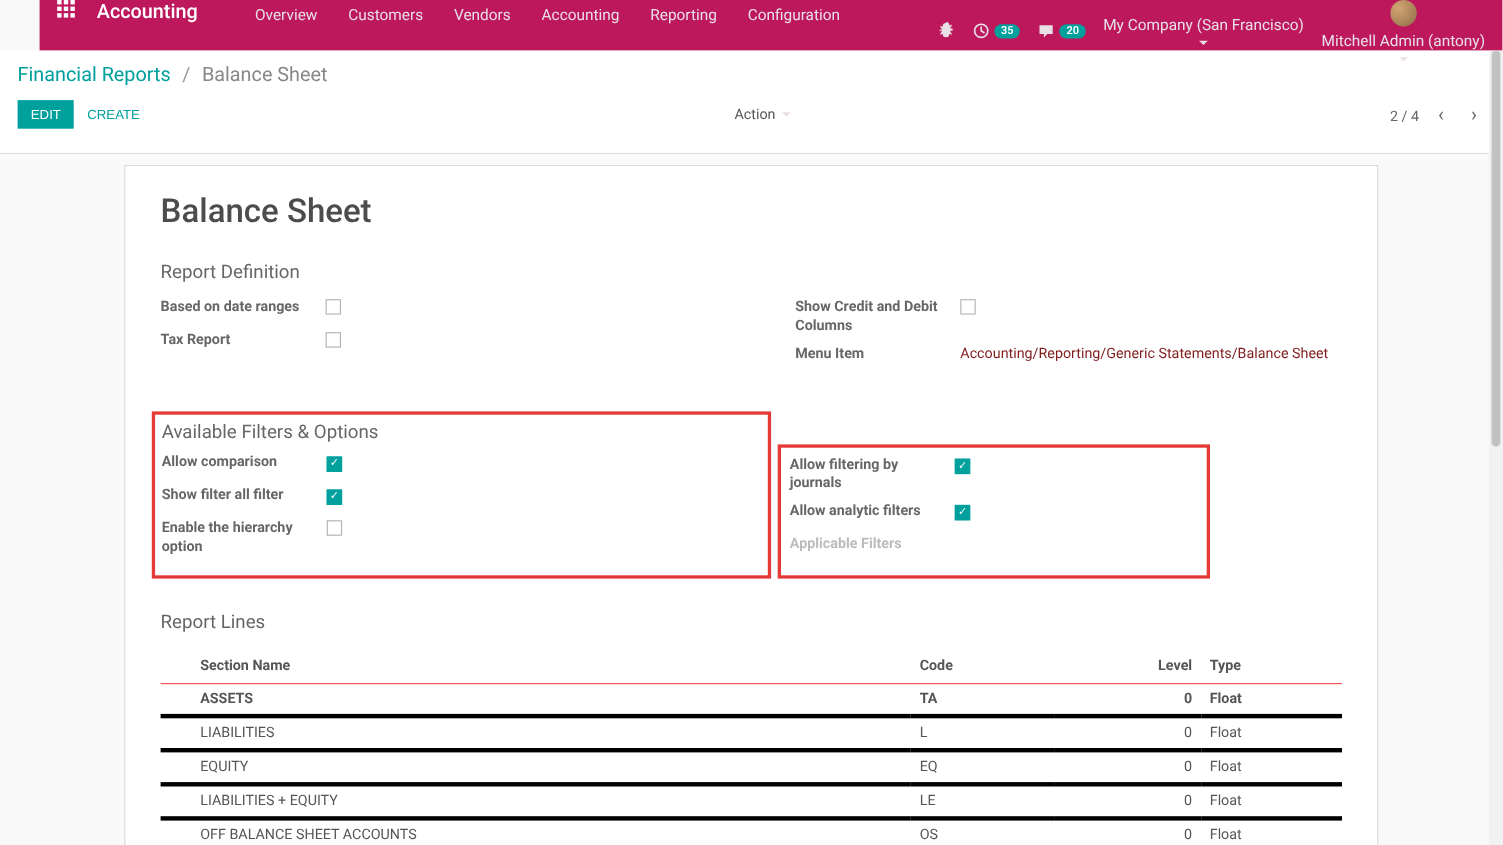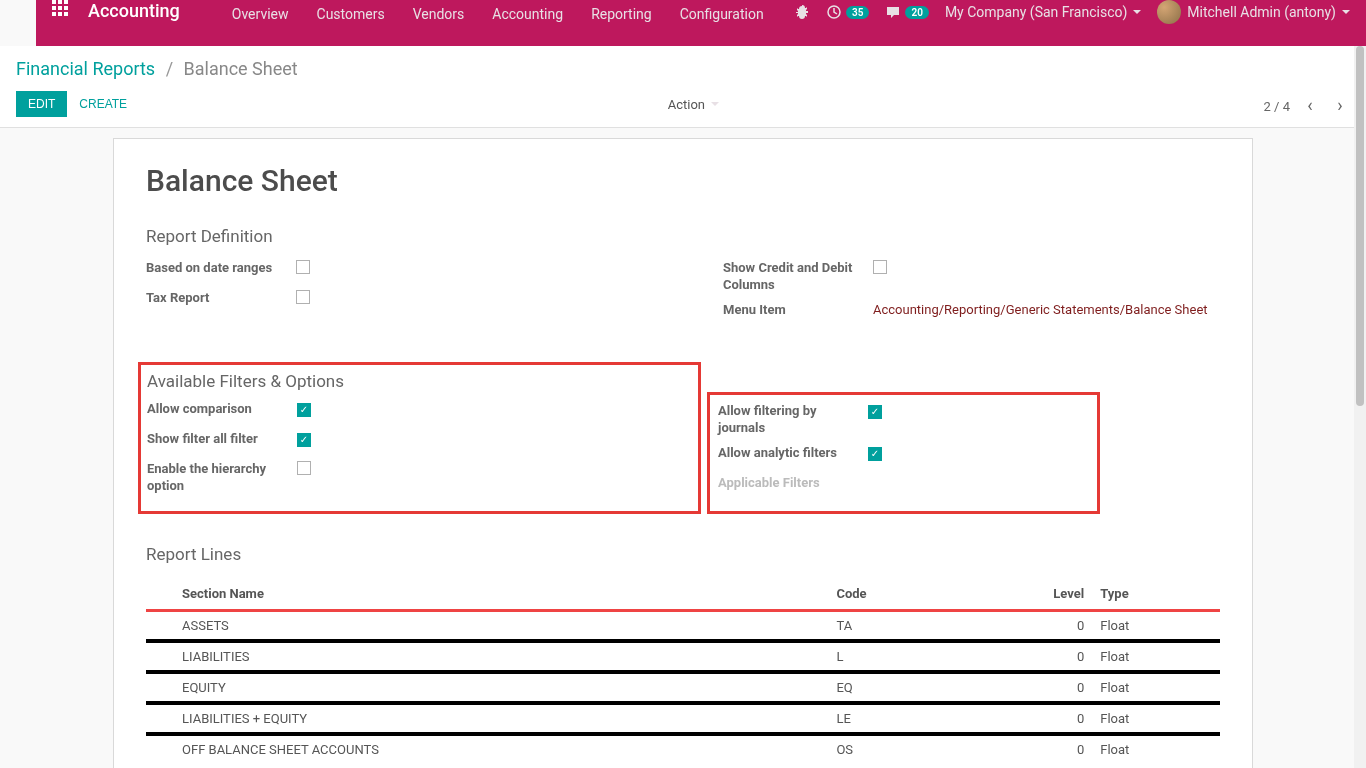--- a/index.html
+++ b/index.html
@@ -9,25 +9,25 @@
   .apps-icon { display: grid; grid-template-columns: repeat(3, 4px); grid-template-rows: repeat(3, 4px); gap: 2px; margin-right: 20px; cursor: pointer; }
   .apps-icon span { background: #fff; width: 4px; height: 4px; }
   .brand { font-size: 18px; font-weight: 500; margin-right: 40px; }
   .nav-links { display: flex; gap: 4px; }
   .nav-links a { color: #e8e0e5; text-decoration: none; padding: 6px 12px; font-size: 14px; }
   .nav-right { margin-left: auto; display: flex; align-items: center; gap: 16px; }
   .bug-icon svg { width: 16px; height: 16px; fill: #e8e0e5; }
   .badge-wrap { display: flex; align-items: center; gap: 4px; }
   .badge-wrap svg { width: 16px; height: 16px; fill: #e8e0e5; }
   .badge-green { background: #00a09d; color: #fff; font-size: 10px; padding: 1px 6px; border-radius: 8px; font-weight: 600; }
-  .company-sel, .user-sel { display: flex; align-items: center; gap: 6px; font-size: 14px; color: #e8e0e5; cursor: pointer; }
+  .company-sel, .user-sel { display: flex; align-items: center; gap: 6px; font-size: 14px; color: #e8e0e5; cursor: pointer; flex-direction: column; }
   .caret-down { width: 0; height: 0; border-left: 4px solid transparent; border-right: 4px solid transparent; border-top: 4px solid #e8e0e5; }
   .avatar { width: 24px; height: 24px; border-radius: 50%; background: radial-gradient(circle at 30% 30%, #d4a574, #8b6f47); }
 
-  .control-panel { background: #fff; border-bottom: 1px solid #e0e0e0; padding: 12px 16px 0 16px; }
+  .control-panel { background: #fff; border-bottom: 1px solid #e0e0e0; padding: 12px 16px 12px 16px; }
   .breadcrumb { font-size: 18px; margin-bottom: 12px; }
   .breadcrumb a { color: #00a09d; text-decoration: none; }
   .breadcrumb .sep { color: #999; margin: 0 6px; }
   .breadcrumb .current { color: #888; }
   .cp-row { display: flex; align-items: center; padding-bottom: 10px; }
   .btn-primary { background: #00a09d; color: #fff; border: none; padding: 6px 12px; font-size: 12px; font-weight: 500; cursor: pointer; }
   .btn-link { background: none; border: none; color: #00a09d; font-size: 12px; font-weight: 500; padding: 6px 12px; cursor: pointer; }
   .cp-center { flex: 1; text-align: center; }
   .action-dd { display: inline-flex; align-items: center; gap: 6px; font-size: 13px; color: #555; cursor: pointer; }
   .pager { display: flex; align-items: flex-end; gap: 10px; font-size: 13px; color: #666; margin-left: 16px; }
@@ -46,21 +46,21 @@
   .checkbox.checked::after { content: "✓"; color: #fff; font-size: 10px; line-height: 1; }
   .link { color: #7f1d1d; }
   .muted-label { font-size: 13px; font-weight: 700; color: #bbb; }
   .highlight-box-left { border: 3px solid #e53935; padding: 6px 8px 8px 6px; margin-left: -8px; margin-right: -50px; }
   .highlight-box-right { border: 3px solid #e53935; padding: 8px 8px 6px 8px; margin-left: -8px; margin-right: 120px; margin-top: 30px; }
 
   .report-lines-table { width: 100%; border-collapse: collapse; margin-top: 10px; }
   .report-lines-table th { text-align: left; font-size: 13px; font-weight: 700; color: #555; padding: 8px 8px; }
   .report-lines-table th.right, .report-lines-table td.right { text-align: right; }
   .report-lines-table td { font-size: 13px; color: #555; padding: 6px 8px; border-top: 4px solid #000000; }
-  .report-lines-table tbody tr:first-child td { border-top: 3px solid #ef4444; }
+  .report-lines-table tbody tr:first-child td { border-top: 1px solid #ef4444; font-weight: bold; }
   .indent { padding-left: 36px !important; }
 
   .scroll-track { position: fixed; right: 0; top: 46px; bottom: 0; width: 12px; background: #f1f1f1; }
   .scroll-thumb { position: absolute; right: 2px; top: 0; width: 8px; height: 360px; background: #c1c1c1; border-radius: 4px; }
 </style>
 </head>
 <body>
 
 <div class="navbar">
   <div class="apps-icon">

